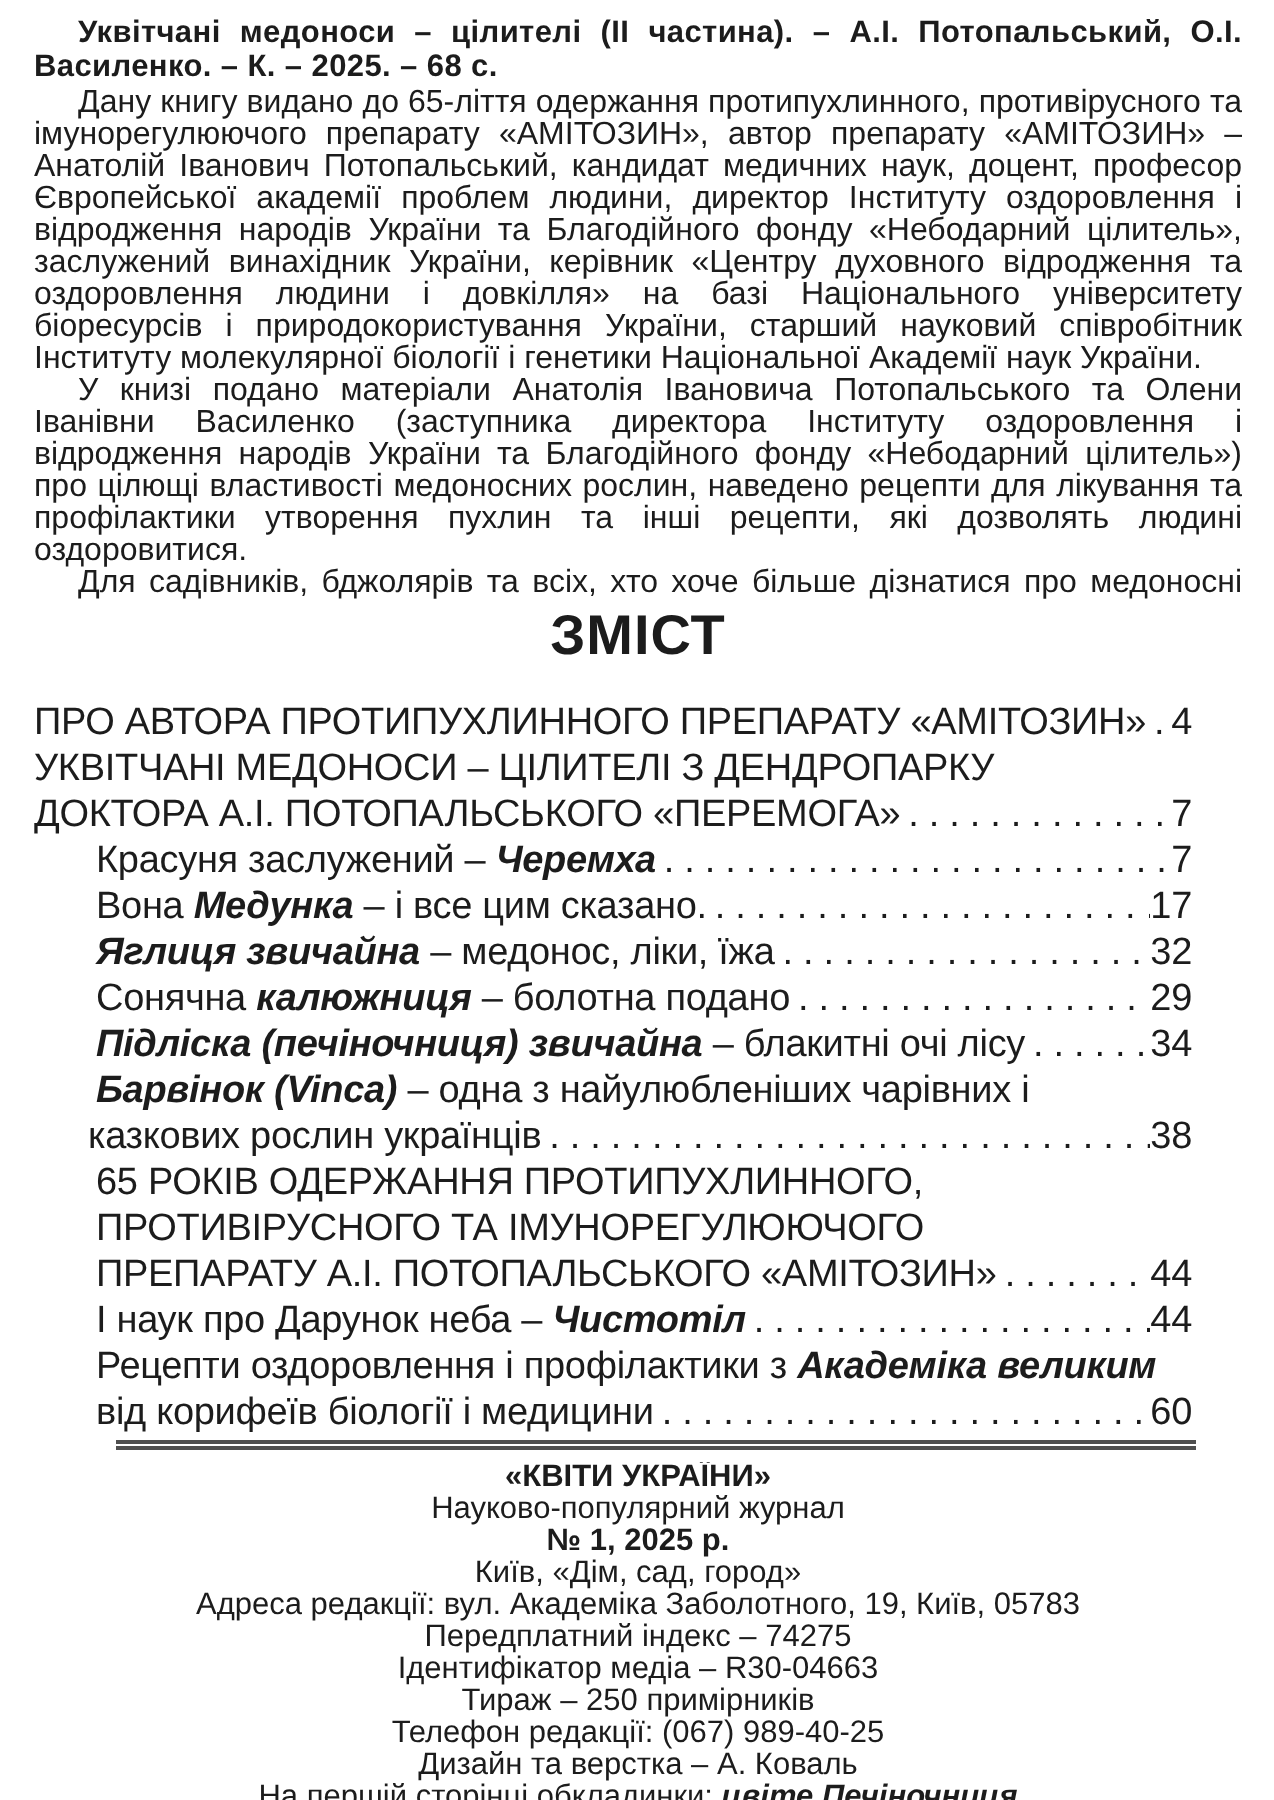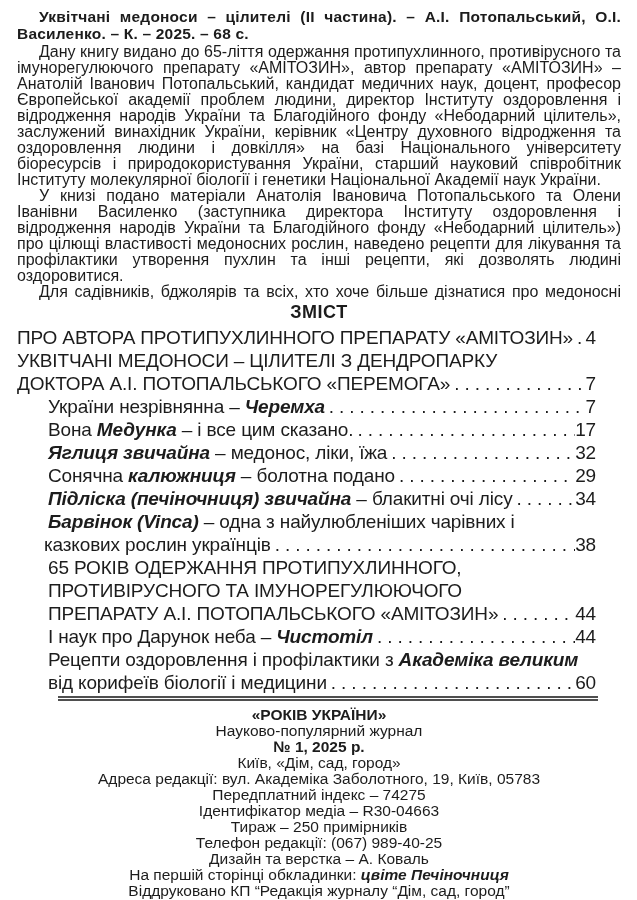--- a/index.html
+++ b/index.html
@@ -11,22 +11,22 @@
   .citation{
     font-weight:bold;font-size:15.5px;line-height:17px;
     text-align:justify;text-indent:22px;margin:0 0 2px 0;letter-spacing:0.2px;
   }
   .annotation{height:256px;overflow:hidden;}
   .annotation p{
     margin:0;font-size:16px;line-height:16px;
     text-align:justify;text-indent:22px;
   }
   .toc-title{
-    font-size:18px;font-weight:bold;text-align:center;
-    margin:2px 0 3px 0;letter-spacing:0.5px;
+    font-size:28px;font-weight:bold;text-align:center;
+    margin:2px 0 16px 0;letter-spacing:0.5px;
   }
   .toc{font-size:19px;padding-right:25px;letter-spacing:-0.15px;}
   .toc-row{display:flex;align-items:baseline;line-height:23px;height:23px;white-space:nowrap;}
   .ind0{margin-left:0;}
   .ind1{margin-left:31px;}
   .ind2{margin-left:27px;text-align:center;}
   .toc-label{flex:0 0 auto;}
   .toc-leader{flex:1 1 auto;overflow:hidden;min-width:6px;padding:0 2px 0 4px;}
   .toc-leader::before{
     content:". . . . . . . . . . . . . . . . . . . . . . . . . . . . . . . . . . . . . . . . . . . . . . . . . . . . . . . . . . . . . . . . . . . .";
@@ -65,21 +65,21 @@
       </div>
       <div class="toc-row ind0">
         <span class="toc-label"><span class="s-normal">УКВІТЧАНІ МЕДОНОСИ – ЦІЛИТЕЛІ З ДЕНДРОПАРКУ</span></span>
       </div>
       <div class="toc-row ind0">
         <span class="toc-label"><span class="s-normal">ДОКТОРА А.І. ПОТОПАЛЬСЬКОГО «ПЕРЕМОГА»</span></span>
         <span class="toc-leader"></span>
         <span class="toc-page">7</span>
       </div>
       <div class="toc-row ind1">
-        <span class="toc-label"><span class="s-normal">України незрівнянна – </span><span class="s-bolditalic">Черемха</span></span>
+        <span class="toc-label"><span class="s-normal">Красуня заслужений – </span><span class="s-bolditalic">Черемха</span></span>
         <span class="toc-leader"></span>
         <span class="toc-page">7</span>
       </div>
       <div class="toc-row ind1">
         <span class="toc-label"><span class="s-normal">Вона </span><span class="s-bolditalic">Медунка</span><span class="s-normal"> – і все цим сказано.</span></span>
         <span class="toc-leader"></span>
         <span class="toc-page">17</span>
       </div>
       <div class="toc-row ind1">
         <span class="toc-label"><span class="s-bolditalic">Яглиця звичайна</span><span class="s-normal"> – медонос, ліки, їжа</span></span>
@@ -126,21 +126,21 @@
       <div class="toc-row ind1">
         <span class="toc-label"><span class="s-normal">від корифеїв біології і медицини</span></span>
         <span class="toc-leader"></span>
         <span class="toc-page">60</span>
       </div>
     </div>
 
   <div class="double-rule"></div>
 
   <div class="footer" id="footer">
-      <div class="f-line"><span class="s-bold">«РОКІВ УКРАЇНИ»</span></div>
+      <div class="f-line"><span class="s-bold">«КВІТИ УКРАЇНИ»</span></div>
       <div class="f-line"><span class="s-normal">Науково-популярний журнал</span></div>
       <div class="f-line"><span class="s-bold">№ 1, 2025 р.</span></div>
       <div class="f-line"><span class="s-normal">Київ, «Дім, сад, город»</span></div>
       <div class="f-line"><span class="s-normal">Адреса редакції: вул. Академіка Заболотного, 19, Київ, 05783</span></div>
       <div class="f-line"><span class="s-normal">Передплатний індекс – 74275</span></div>
       <div class="f-line"><span class="s-normal">Ідентифікатор медіа – R30-04663</span></div>
       <div class="f-line"><span class="s-normal">Тираж – 250 примірників</span></div>
       <div class="f-line"><span class="s-normal">Телефон редакції: (067) 989-40-25</span></div>
       <div class="f-line"><span class="s-normal">Дизайн та верстка – А. Коваль</span></div>
       <div class="f-line"><span class="s-normal">На першій сторінці обкладинки: </span><span class="s-bolditalic">цвіте Печіночниця</span></div>

